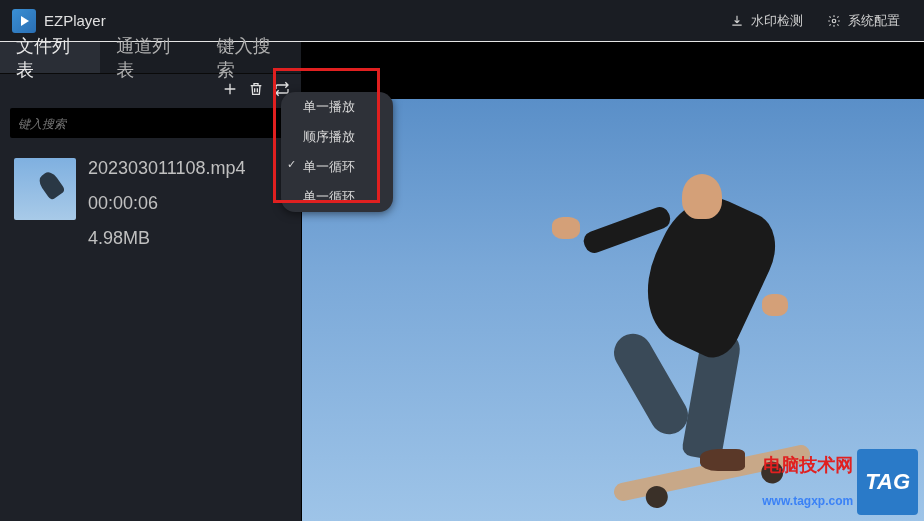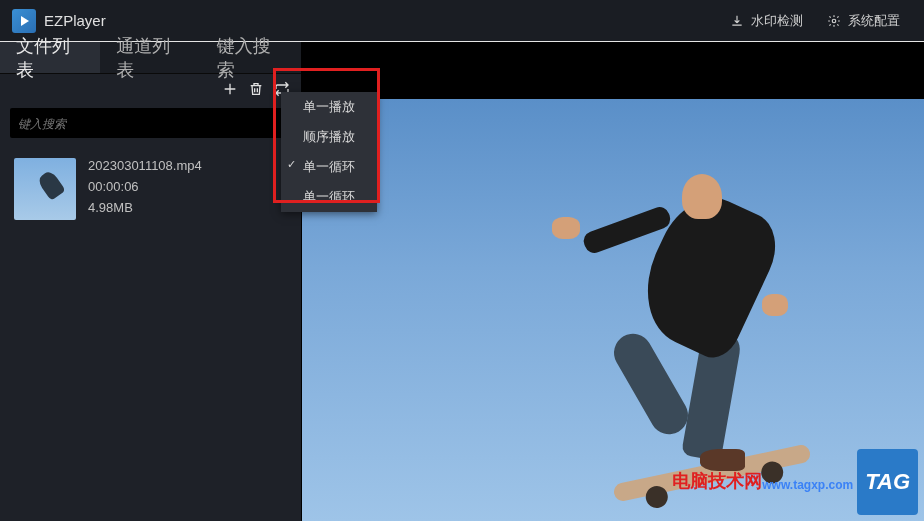--- a/index.html
+++ b/index.html
@@ -134,22 +134,22 @@
       position: absolute;
       width: 18px; height: 26px;
       background: #2a3845;
       left: 28px; top: 14px;
       transform: rotate(-35deg);
       border-radius: 40% 40% 20% 20%;
     }
     .file-meta {
       display: flex;
       flex-direction: column;
-      gap: 6px;
-      font-size: 13px;
+      gap: 14px;
+      font-size: 18px;
       color: #c0c0c0;
     }
     .content {
       flex: 1;
       background: #000;
       position: relative;
       overflow: hidden;
     }
     .video-frame {
       position: absolute;
@@ -241,24 +241,25 @@
       border-radius: 50%;
       bottom: -14px;
     }
     .board::before { left: 30px; }
     .board::after { right: 30px; }
     
     .context-menu {
       position: absolute;
       left: 281px;
       top: 92px;
-      width: 96px;
+      width: 112px;
       background: #2e3138;
       z-index: 10;
       box-shadow: 0 2px 8px rgba(0,0,0,0.5);
+      border-radius: 14px;
     }
     .menu-item {
       padding: 6px 10px 6px 22px;
       font-size: 13px;
       color: #d8d8d8;
       cursor: pointer;
       position: relative;
     }
     .menu-item.checked::before {
       content: "✓";
@@ -279,23 +280,24 @@
     .watermark {
       position: absolute;
       right: 6px;
       bottom: 6px;
       display: flex;
       align-items: center;
       gap: 4px;
     }
     .wm-text {
       display: flex;
-      flex-direction: row;
+      flex-direction: column;
       align-items: flex-end;
       line-height: 1.1;
+      gap: 20px;
     }
     .wm-line1 { font-size: 18px; font-weight: bold; color: #e02020; }
     .wm-line2 { font-size: 12px; color: #3b82f6; font-weight: bold; }
     .wm-tag {
       background: #2a7ac8;
       color: #fff;
       font-size: 22px;
       font-weight: bold;
       font-style: italic;
       padding: 20px 8px;

